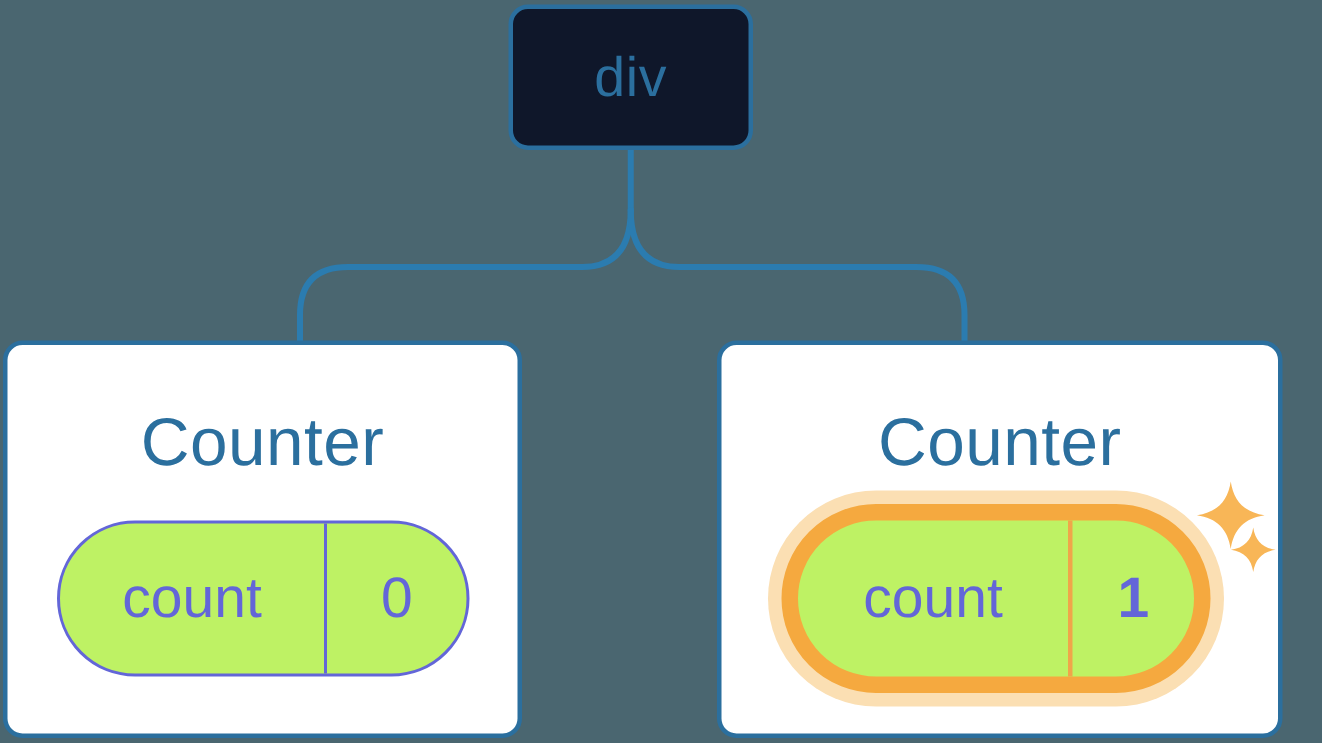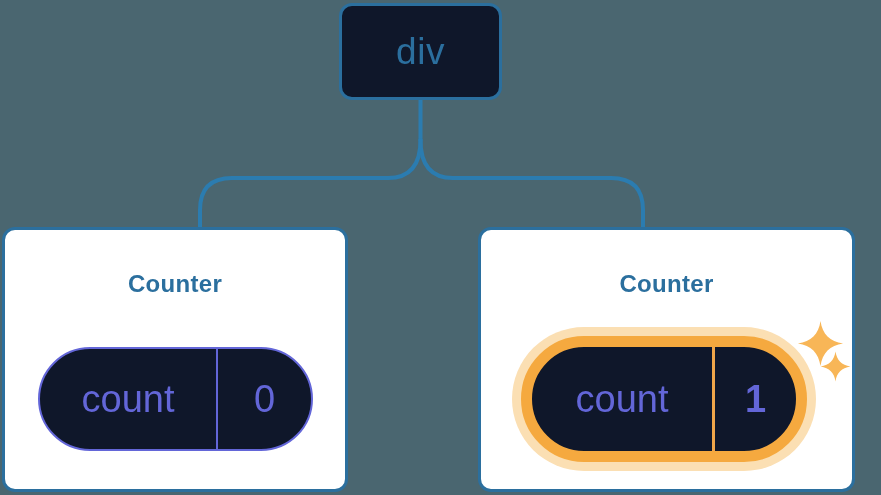--- a/index.html
+++ b/index.html
@@ -72,33 +72,33 @@
     width: 377px;
     height: 265px;
   }
   .card-title {
     position: absolute;
     left: 0;
     right: 0;
     top: 42px;
     text-align: center;
     color: #2b6f9e;
-    font-size: 24px;
-    font-weight: 700;
+    font-size: 45px;
+    font-weight: 400;
     letter-spacing: 0.3px;
     line-height: 1;
   }
 
   
   .pill {
     position: absolute;
     display: flex;
     align-items: stretch;
     box-sizing: border-box;
-    background: #0f172a;
+    background: #bef264;
   }
   .pill-plain {
     left: 38px;
     top: 347px;
     width: 275px;
     height: 104px;
     border: 2px solid #6366d8;
     border-radius: 52px;
   }
   .pill-hl {

